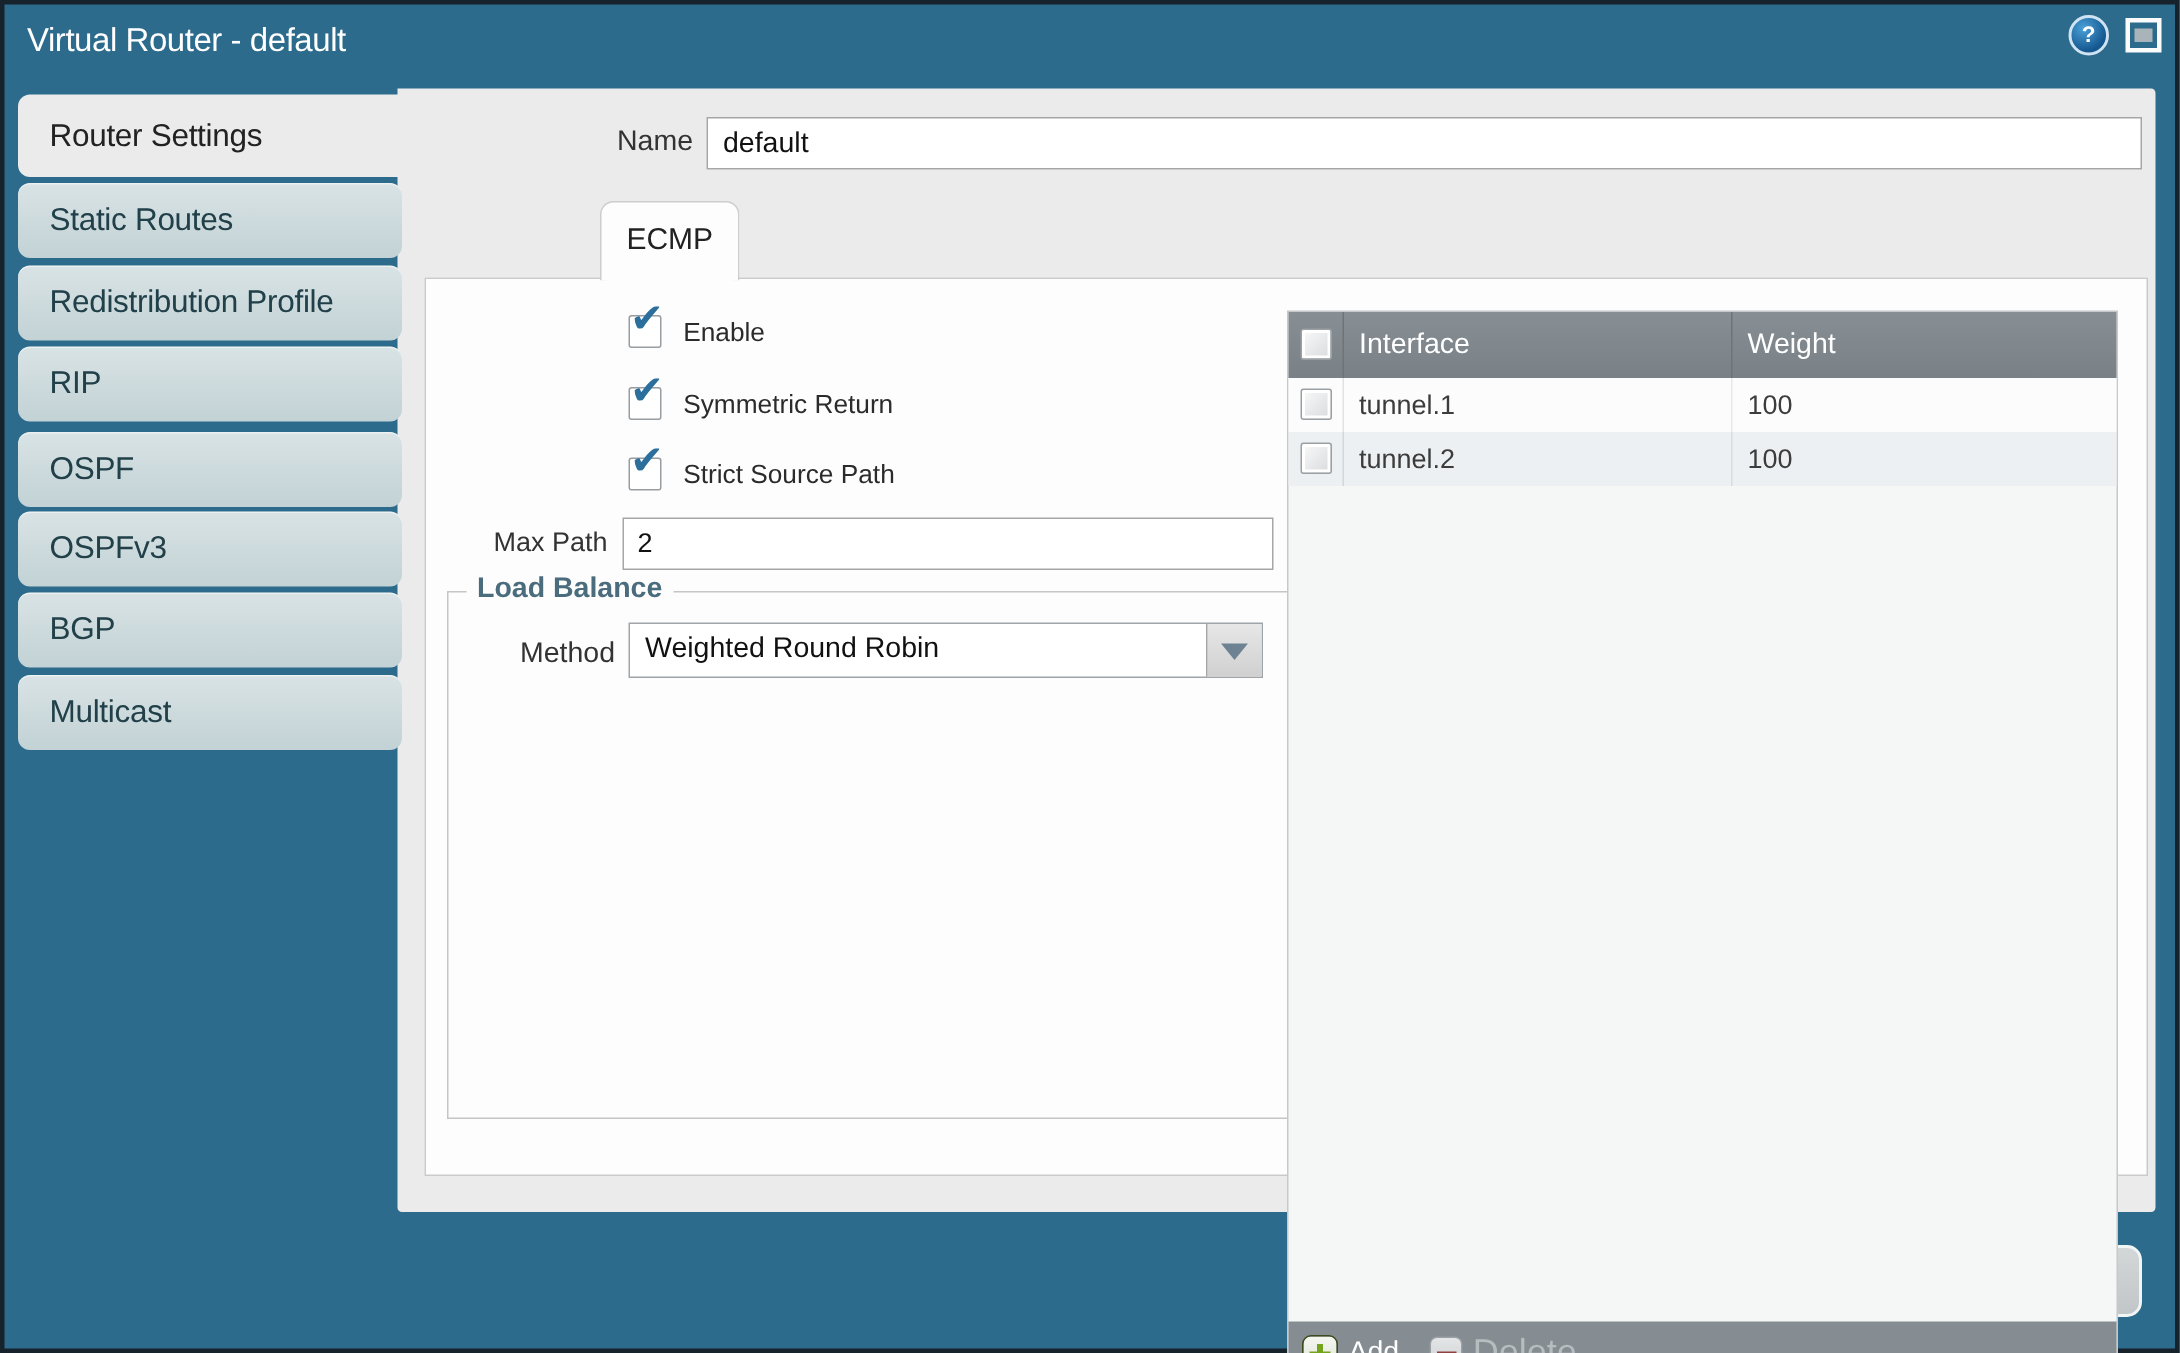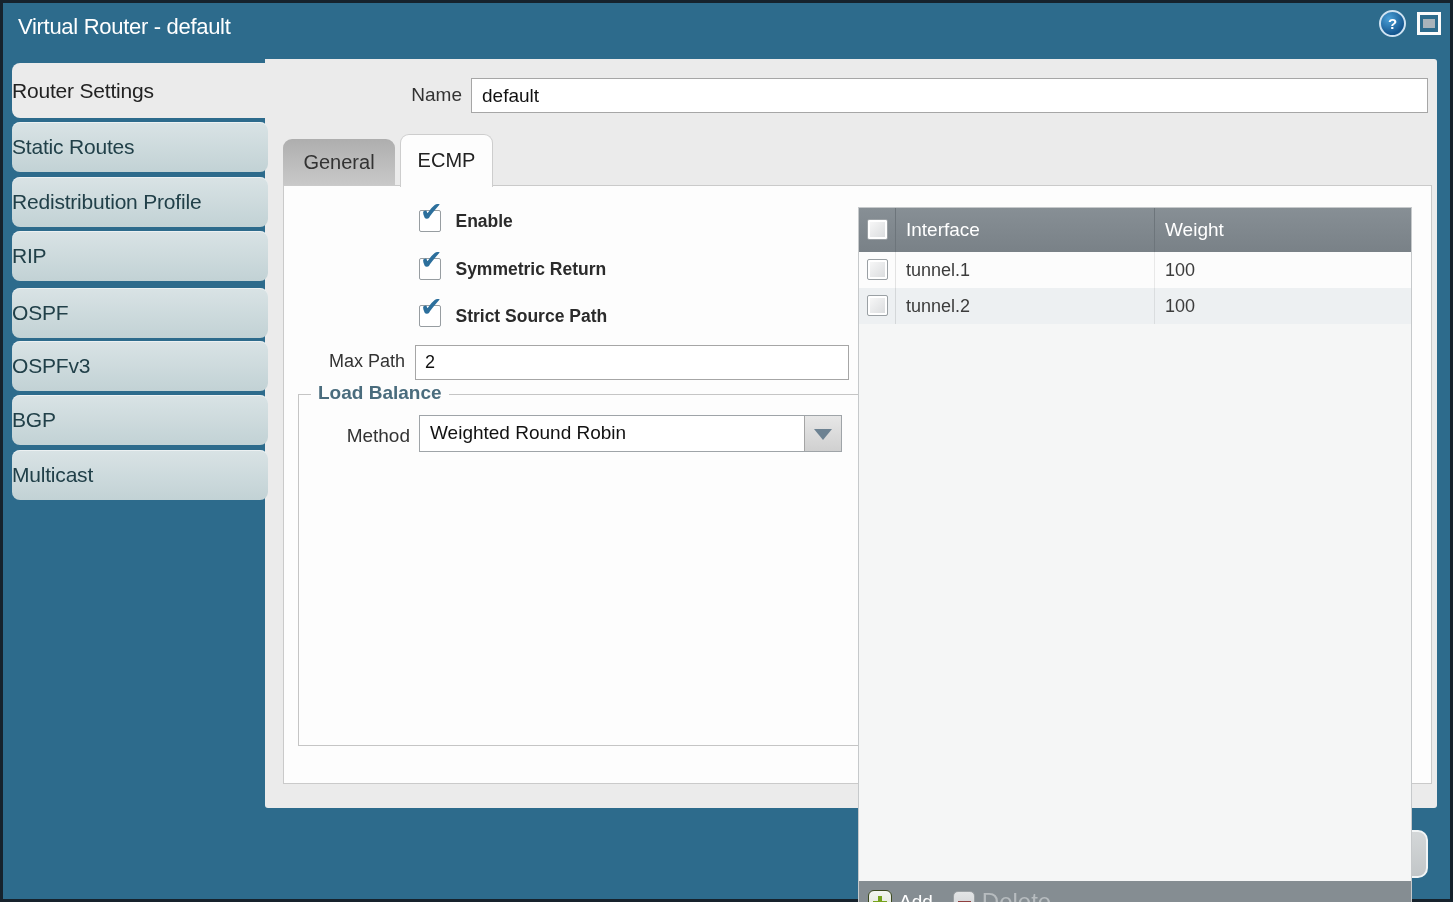--- a/index.html
+++ b/index.html
@@ -24,21 +24,21 @@
     border:3px solid #fbfbfb; background:transparent; cursor:pointer;
   }
   .window-icon span { display:block; width:12px; height:9px; margin:4px auto 0; background:#a9b3ba; }
   
   .content-panel { position:absolute; left:265px; top:59px; width:1172px; height:749px; background:#ebebeb; border-radius:0 3px 3px 3px; }
   
   .side-tab {
     position:absolute; left:12px; width:256px; height:50px;
     border-radius:8px; cursor:pointer;
     background:linear-gradient(#d9e3e5, #c2d2d5);
-    color:#214049; font-size:21px; line-height:50px; letter-spacing:-0.2px;
+    color:#214049; font-size:21px; line-height:50px; padding-left:21px; letter-spacing:-0.2px;
     box-shadow: inset 0 1px 0 rgba(255,255,255,0.5);
   }
   .side-tab.active {
     top:63px; height:55px; line-height:55px; width:258px;
     background:#ebebeb; color:#222; border-radius:8px 0 0 8px; z-index:2; box-shadow:none;
   }
   
   .name-label { position:absolute; left:400px; top:84px; width:62px; text-align:right; font-size:19px; color:#333; }
   .name-input {
     position:absolute; left:471px; top:78px; width:957px; height:35px;
@@ -52,21 +52,21 @@
   .tab-panel { position:absolute; left:283px; top:185px; width:1149px; height:599px; background:#fdfdfd; border:1px solid #cacaca; z-index:2; }
   
   .cb-row { position:absolute; left:135px; height:24px; }
   .cb-box {
     position:relative; display:inline-block; width:22px; height:22px; vertical-align:middle;
     border:1px solid #979da1; background:#fff; cursor:pointer; border-radius:2px;
   }
   .cb-box .check {
     position:absolute; left:0px; top:-12px; font-size:27px; color:#2c6f9c; line-height:27px;
   }
-  .cb-label { display:inline-block; vertical-align:middle; margin-left:10px; font-size:17.5px; color:#2b2b2b; padding-top:1px;font-weight:bold; }
+  .cb-label { display:inline-block; vertical-align:middle; margin-left:10px; font-size:17.5px; color:#2b2b2b; padding-top:1px; }
   
   .maxpath-label { position:absolute; left:20px; top:165px; width:101px; text-align:right; font-size:18px; color:#333; }
   .maxpath-input {
     position:absolute; left:131px; top:159px; width:434px; height:35px;
     border:1px solid #a6a6a6; background:#fff; font-size:18px; padding:0 9px; color:#111; outline:none;
   }
   
   .lb-box { position:absolute; left:14px; top:208px; width:598px; height:352px; border:1px solid #c5c5c5; }
   .lb-legend {
     position:absolute; left:12px; top:-13px; background:#fdfdfd; padding:0 7px;
@@ -148,21 +148,20 @@
   <div class="side-tab" style="top:177px">Redistribution Profile</div>
   <div class="side-tab" style="top:231px">RIP</div>
   <div class="side-tab" style="top:288px">OSPF</div>
   <div class="side-tab" style="top:341px">OSPFv3</div>
   <div class="side-tab" style="top:395px">BGP</div>
   <div class="side-tab" style="top:450px">Multicast</div>
 
   <div class="name-label">Name</div>
   <input class="name-input" type="text" value="default" style="">
 
-  <div class="inner-tab tab-general">General</div>
   <div class="inner-tab tab-ecmp">ECMP</div>
 
   <div class="tab-panel">
 
     <div class="cb-row" style="top:24px">
       <span class="cb-box"><span class="check">✔</span></span>
       <span class="cb-label">Enable</span>
     </div>
     <div class="cb-row" style="top:72px">
       <span class="cb-box"><span class="check">✔</span></span>

